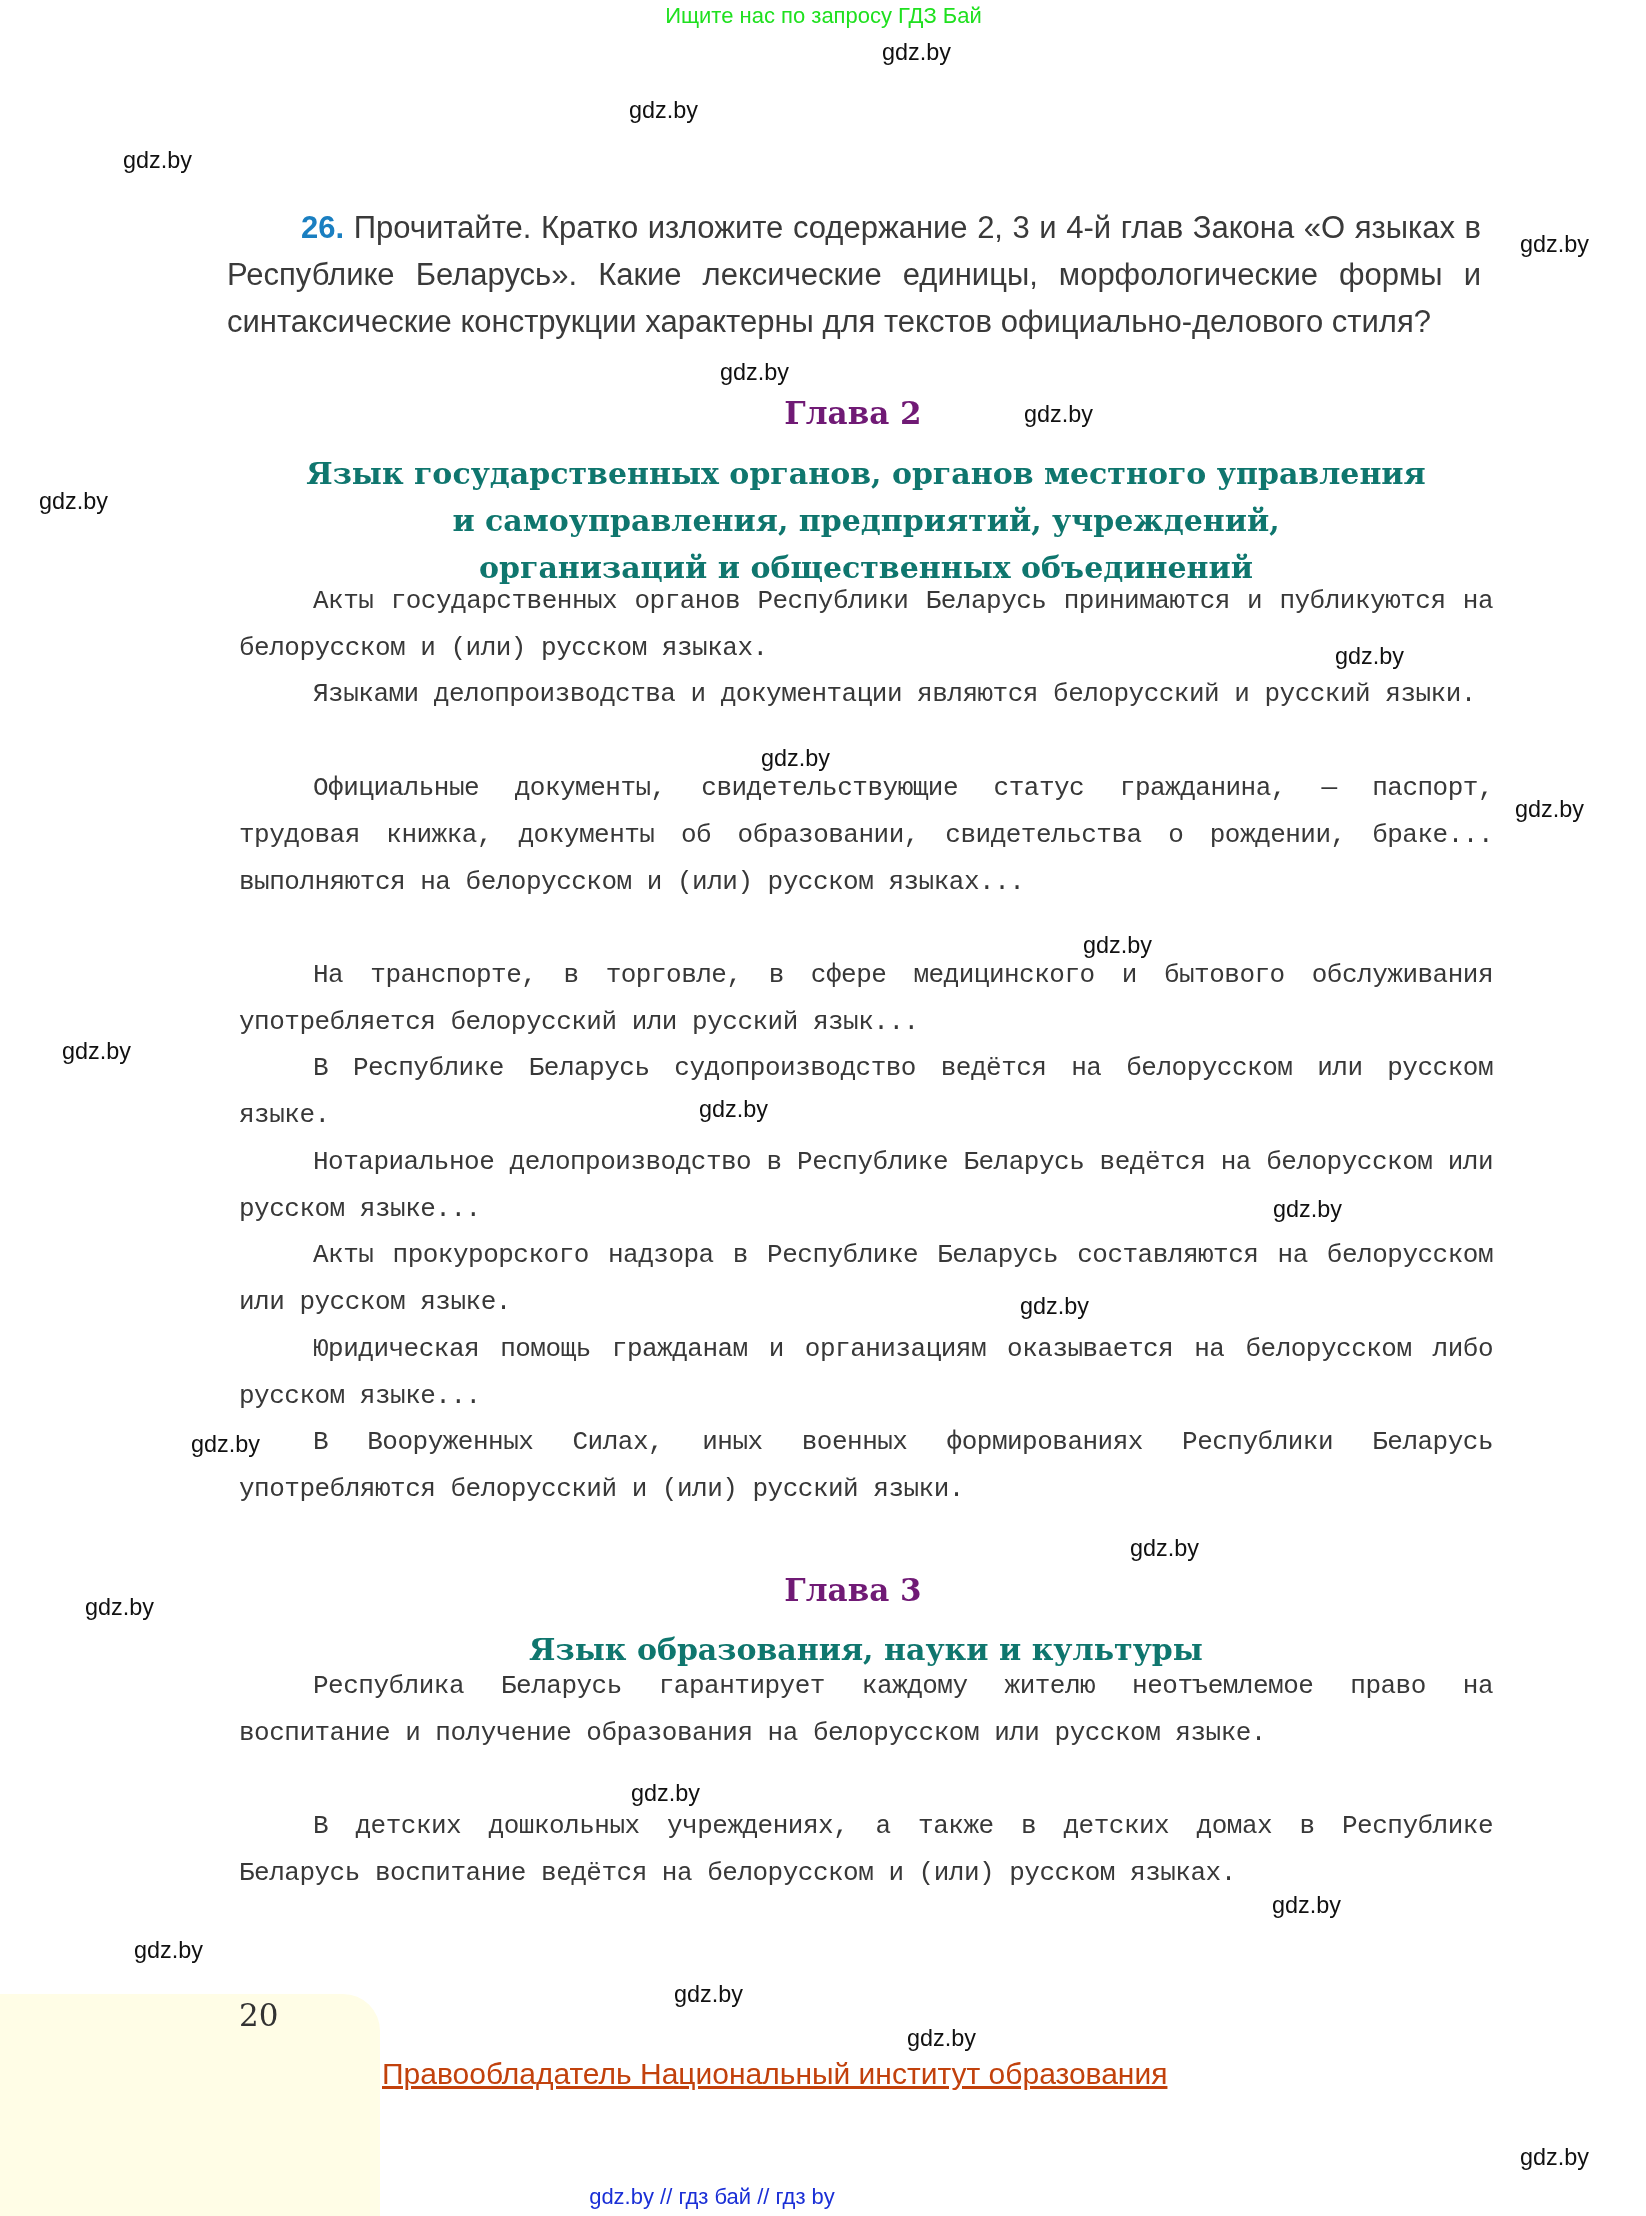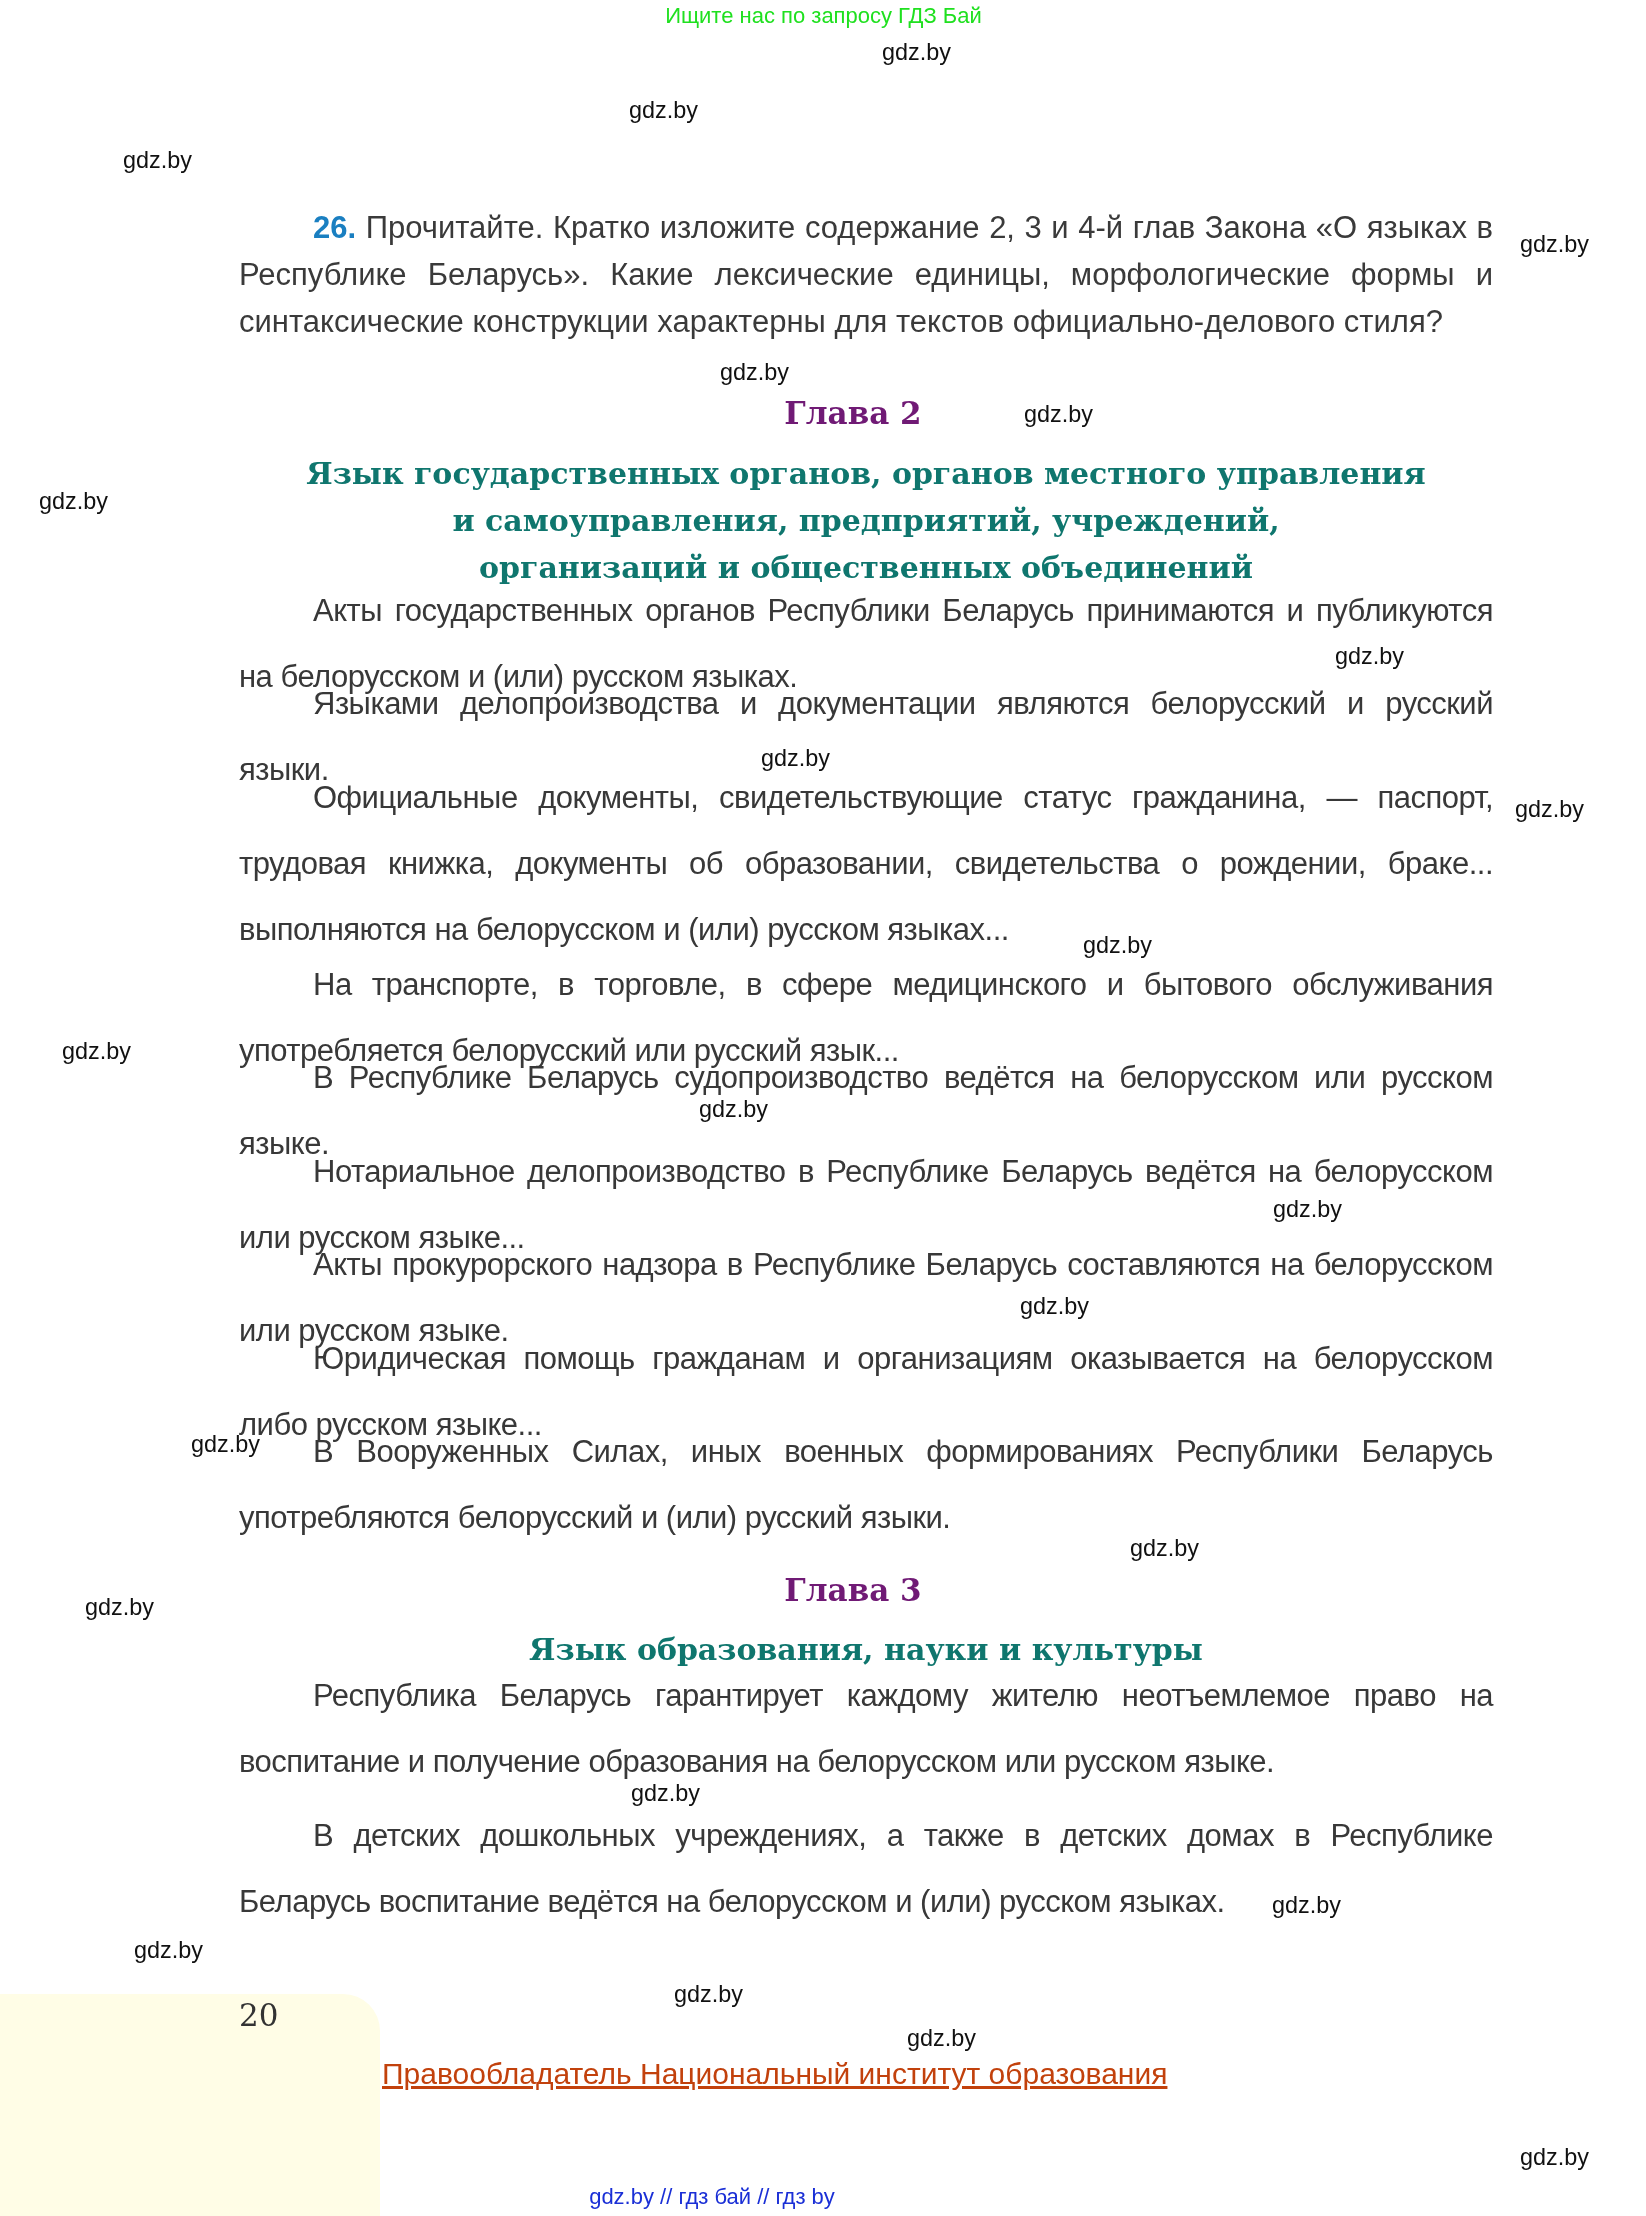--- a/index.html
+++ b/index.html
@@ -11,40 +11,40 @@
   .banner {
     left: 0; width: 1647px; top: 3.2px; text-align: center;
     font-family: "Liberation Sans", sans-serif; font-size: 22px;
     color: #1fe01f;
   }
   .wm {
     font-family: "Liberation Sans", sans-serif; font-size: 23.4px;
     color: #111111; white-space: nowrap;
   }
   .task {
-    left: 239px; width: 1254px; top: 204px;
+    left: 227px; width: 1254px; top: 204px;
     font-family: "Liberation Sans", sans-serif; font-size: 31px;
     line-height: 47px; color: #3a3a3a; text-align: justify;
     text-indent: 74px;
   }
   .task .num { color: #1a7fc1; font-weight: bold; }
   .chapter {
     left: 226px; width: 1254px; text-align: center;
     font-family: "DejaVu Serif", serif; font-weight: bold; color: #701a75;
     font-size: 31px;
   }
   .heading {
     left: 239px; width: 1254px; text-align: center;
     font-family: "DejaVu Serif", serif; font-weight: bold; color: #0f766e;
     font-size: 30px; line-height: 47px; margin-top: 11px;
   }
   .para {
     left: 239px; width: 1254px;
-    font-family: Liberation Sans, sans-serif; color: #383838;
-    font-size: 31px; line-height: 66px; text-align: justify;
+    font-family: Liberation Mono, monospace; color: #383838;
+    font-size: 26px; line-height: 47px; text-align: justify;
     text-indent: 74px; letter-spacing: -0.5px;
   }
   .page-tab {
     left: 0; top: 1994px; width: 380px; height: 222px;
     background: #fffde6; border-top-right-radius: 37px;
   }
   .page-num {
     left: 239px; top: 1997px;
     font-family: "DejaVu Serif", serif; font-size: 31px; color: #333;
   }

